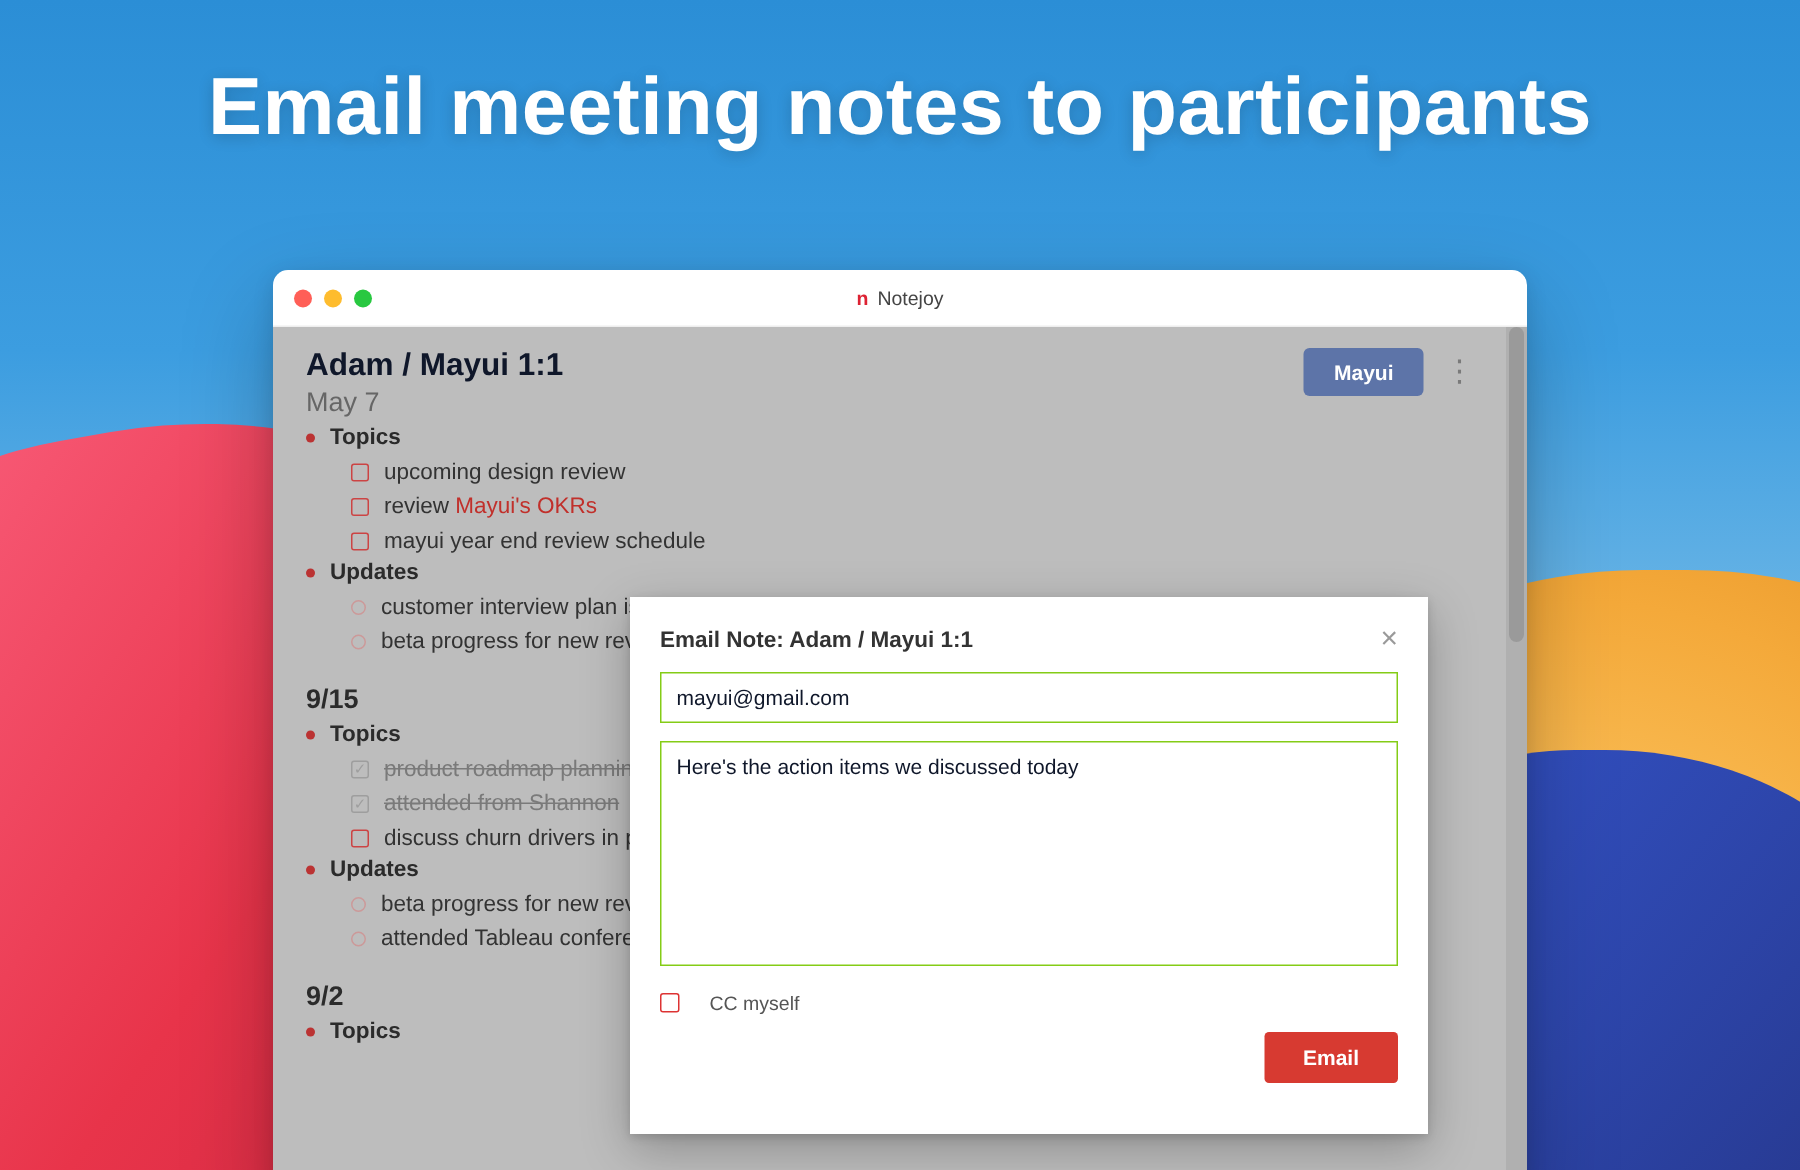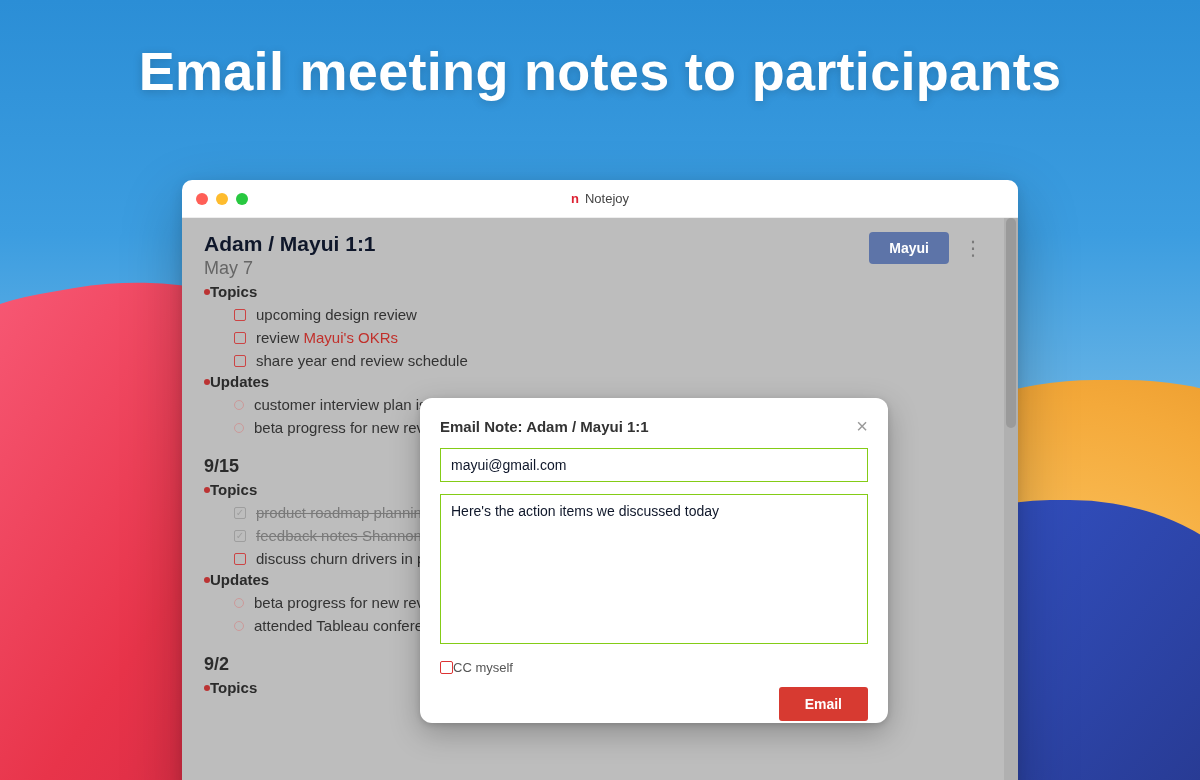--- a/index.html
+++ b/index.html
@@ -59,45 +59,45 @@
   .doc-header { display:flex; justify-content:space-between; align-items:flex-start; }
   .doc-title { font-size:21px; font-weight:700; color:#0f172a; }
   .doc-date { font-size:18px; color:#666; margin-top:2px; }
   .header-right { display:flex; align-items:center; gap:14px; }
   .done-btn { background:#5d74a8; color:#fff; font-size:14px; font-weight:600;
     padding:8px 20px; border-radius:4px; border:none; cursor:pointer; }
   .kebab { color:#7a7a7a; font-size:20px; line-height:0; letter-spacing:-1px; cursor:pointer; }
 
   .sec-date { font-size:18px; font-weight:700; margin-top:20px; }
   .sub { margin-top:6px; }
-  .lbl-row { display:flex; align-items:center; margin-top:4px; }
+  .lbl-row { display:flex; align-items:center; gap:10px; margin-top:4px; }
   .bullet-dot { width:6px; height:6px; border-radius:50%; background:#b33; flex:0 0 auto; }
   .lbl { font-weight:700; font-size:15px; }
   .item-row { display:flex; align-items:center; gap:10px; margin-top:6px; padding-left:30px; font-size:15px; color:#333;}
   .cb { width:12px; height:12px; border:1.6px solid #c44; border-radius:2px; flex:0 0 auto; display:flex; align-items:center; justify-content:center;}
   .cb.checked::after { content:"✓"; font-size:10px; color:#9e9e9e; }
   .cb.checked { border-color:#9e9e9e; }
   .circ { width:10px; height:10px; border:1.6px solid #c99; border-radius:50%; flex:0 0 auto;}
   .strike { text-decoration: line-through; color:#7a7a7a; }
   .link-red { color:#c1302b; }
 
   .modal {
     position:absolute; z-index:3;
-    left:420px; top:398px; width:468px;
-    background:#fff; border-radius:12px;
+    left:420px; top:398px; width:532px;
+    background:#fff; border-radius:0;
     box-shadow: 0 10px 30px rgba(0,0,0,.25), 0 2px 6px rgba(0,0,0,.15);
-    padding:18px 20px 2px 20px;
+    padding:18px 20px 34px 20px;
   }
   .modal-head { display:flex; justify-content:space-between; align-items:center; }
   .modal-title { font-size:15px; font-weight:700; color:#333; }
   .close-x { color:#9a9a9a; font-size:20px; cursor:pointer; line-height:1; font-weight:300; }
   .field { width:100%; margin-top:12px; border:1px solid #84cc16; font-size:14px;
     padding:8px 10px; font-family:inherit; color:#0f172a; outline:none; }
   .msg { height:150px; resize:none; }
-  .cc-row { display:flex; align-items:center; gap:0; margin-top:12px; font-size:13px; color:#555;}
+  .cc-row { display:flex; align-items:center; gap:20px; margin-top:12px; font-size:13px; color:#555;}
   .cc-box { width:13px; height:13px; border:1.5px solid #d33; border-radius:2px; }
   .modal-actions { display:flex; justify-content:flex-end; margin-top:12px; }
   .email-btn { background:#d73a31; color:#fff; border:none; font-weight:700;
     font-size:14px; padding:9px 26px; border-radius:3px; cursor:pointer; }
 </style>
 </head>
 <body>
 
 <div class="bg-shapes">
   <div class="bg-left-purple"></div>
@@ -144,21 +144,21 @@
           <div class="item-row">
             <span class="cb"></span>
             <span class="">upcoming design review</span>
           </div>
           <div class="item-row">
             <span class="cb"></span>
             <span class="">review <span class="link-red">Mayui's OKRs</span></span>
           </div>
           <div class="item-row">
             <span class="cb"></span>
-            <span class="">share year end review schedule</span>
+            <span class="">mayui year end review schedule</span>
           </div>
           <div class="lbl-row sub">
             <span class="bullet-dot"></span>
             <span class="lbl">Updates</span>
           </div>
           <div class="item-row">
             <span class="circ"></span>
             <span class="">customer interview plan is av</span>
           </div>
           <div class="item-row">
@@ -169,21 +169,21 @@
           <div class="lbl-row sub">
             <span class="bullet-dot"></span>
             <span class="lbl">Topics</span>
           </div>
           <div class="item-row">
             <span class="cb checked"></span>
             <span class="strike">product roadmap planning pre</span>
           </div>
           <div class="item-row">
             <span class="cb checked"></span>
-            <span class="strike">feedback notes Shannon</span>
+            <span class="strike">attended from Shannon</span>
           </div>
           <div class="item-row">
             <span class="cb"></span>
             <span class="">discuss churn drivers in prod</span>
           </div>
           <div class="lbl-row sub">
             <span class="bullet-dot"></span>
             <span class="lbl">Updates</span>
           </div>
           <div class="item-row">

